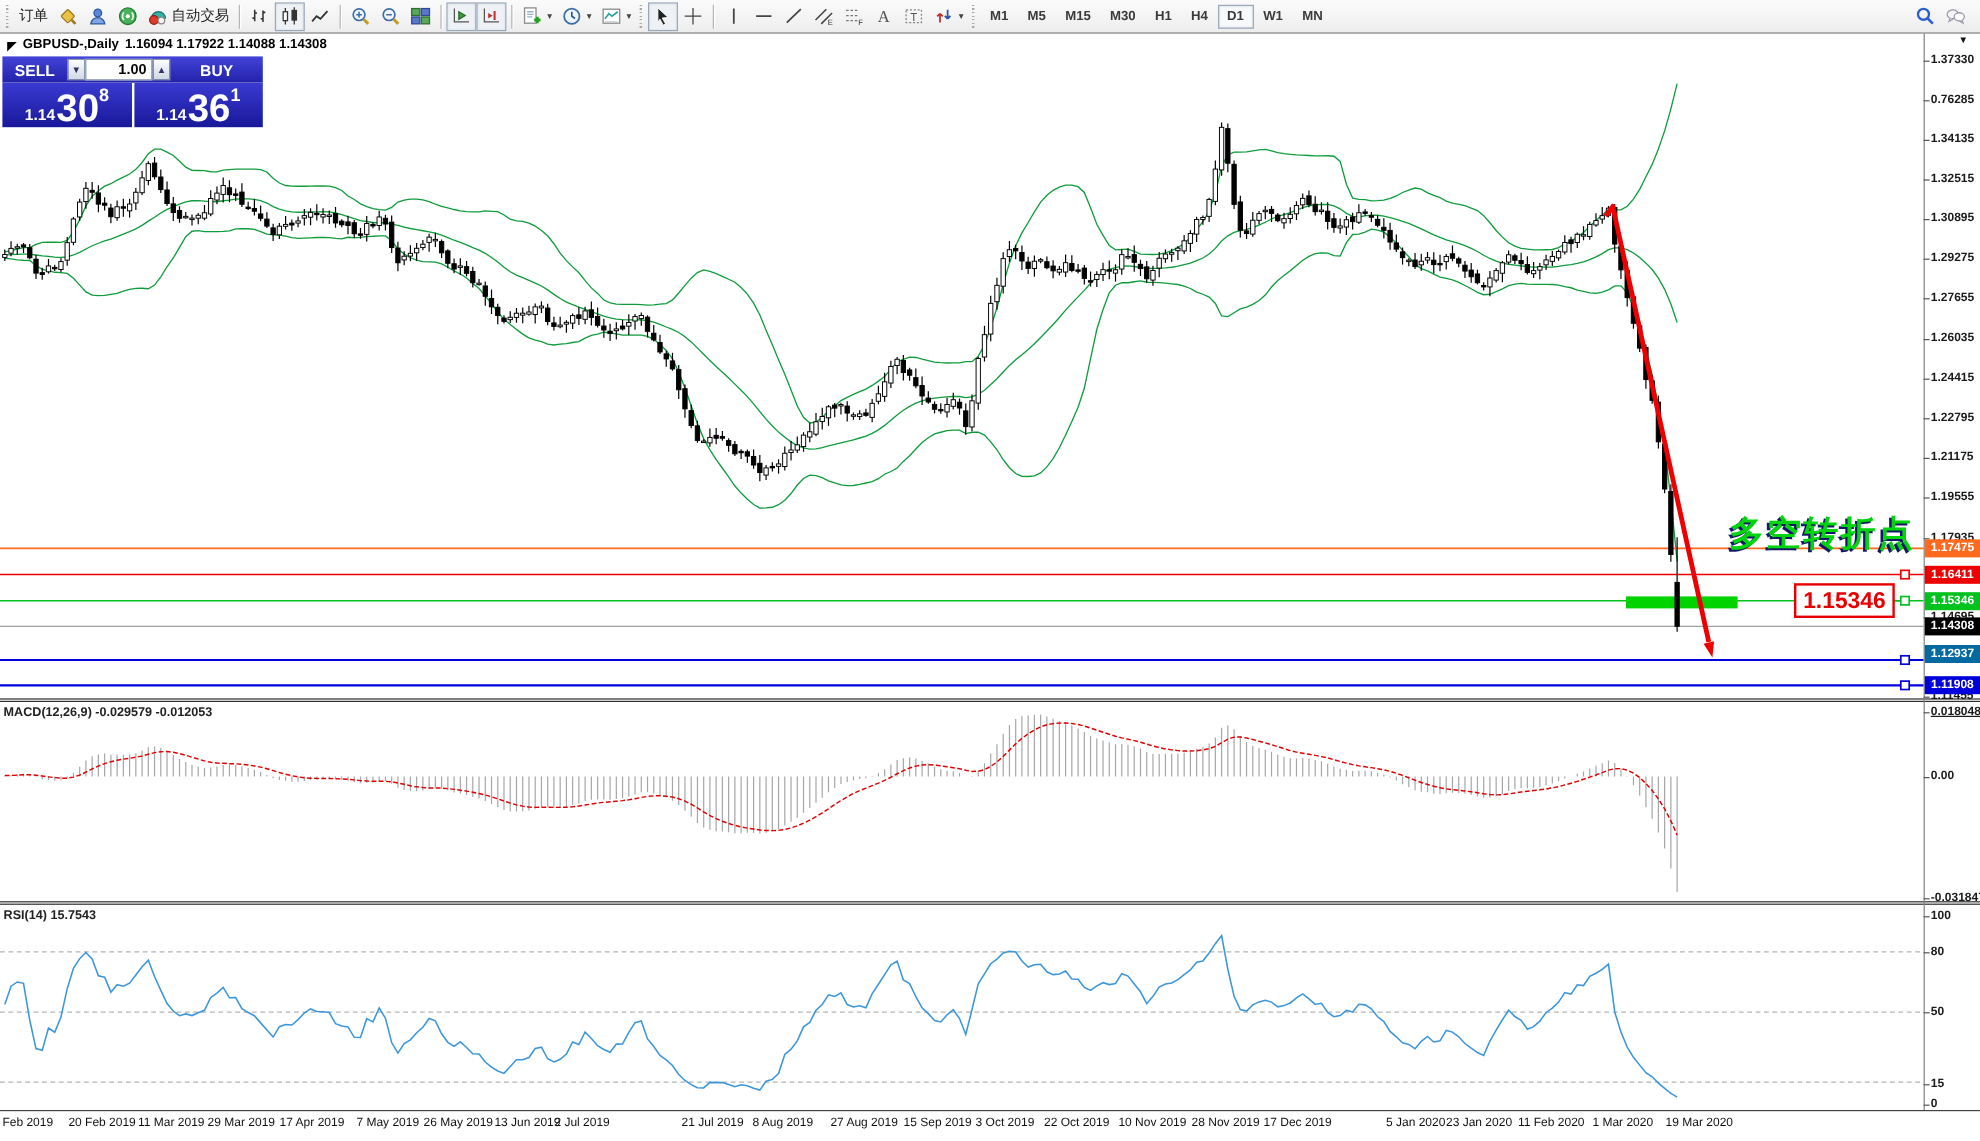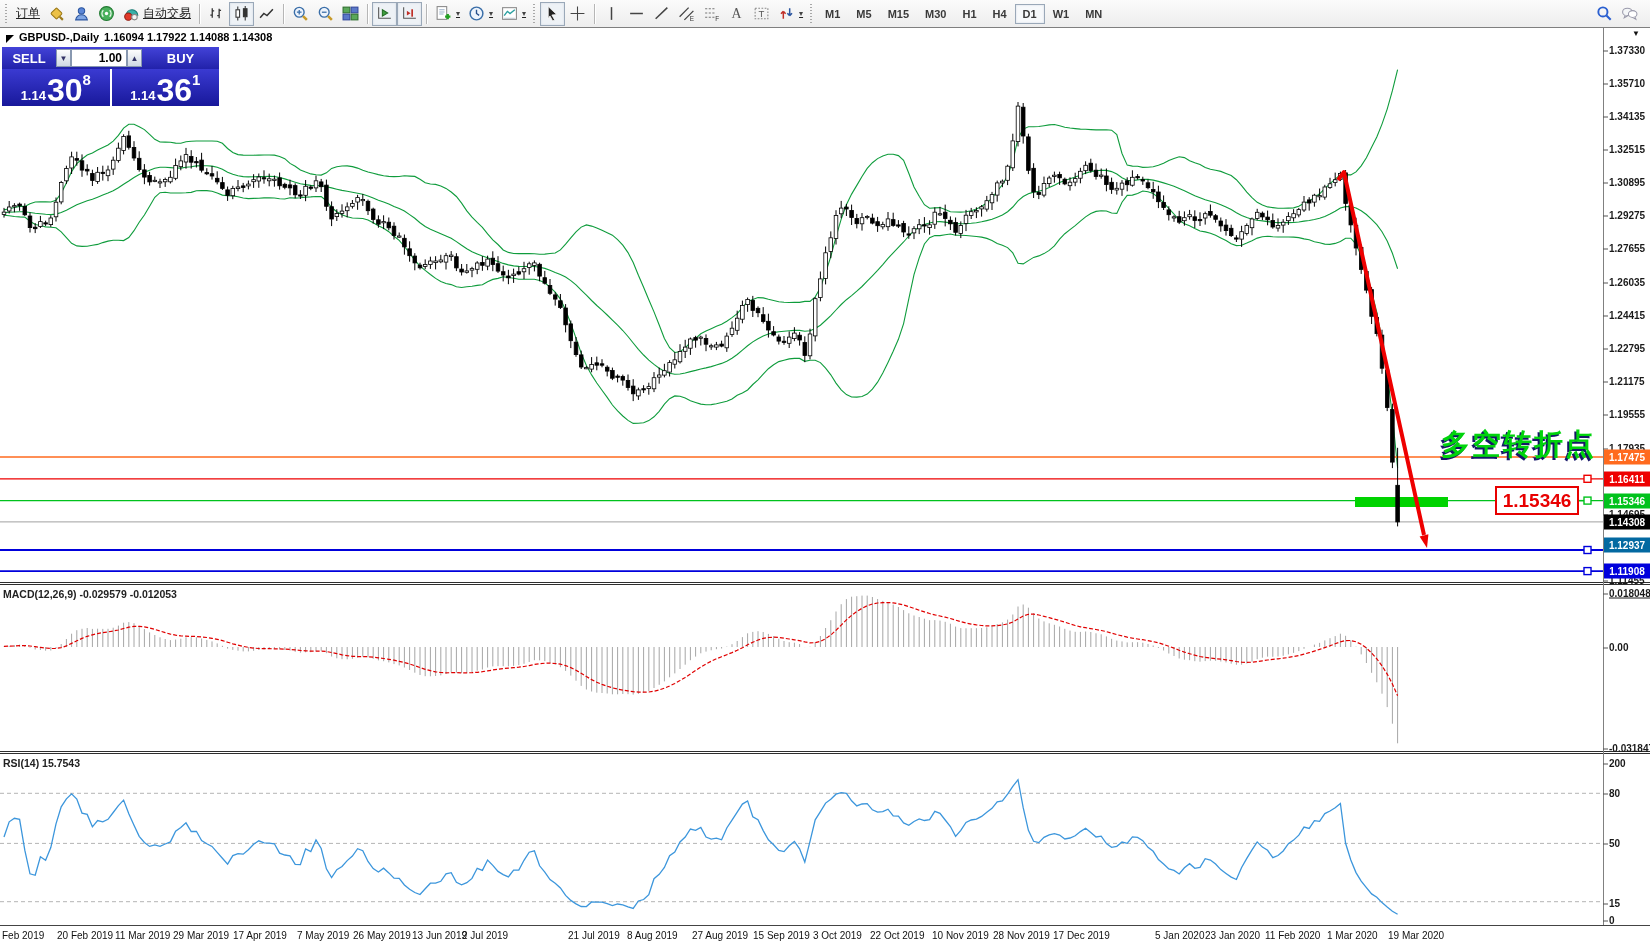--- a/index.html
+++ b/index.html
@@ -4,21 +4,21 @@
 <style>
   html,body{margin:0;padding:0;background:#fff;}
   body{width:1650px;height:951px;overflow:hidden;font-family:"Liberation Sans",sans-serif;}
   .app{position:relative;width:1650px;height:951px;background:#fff;}
 
   
   .toolbar{position:absolute;left:0;top:0;width:1650px;height:28px;
     background:linear-gradient(#fbfbfb,#ededed);border-bottom:1px solid #7f7f7f;
     display:flex;align-items:center;padding:0 2px;box-sizing:border-box;}
   .tbtn{height:24px;min-width:24px;display:flex;align-items:center;justify-content:center;gap:3px;
-    border:1px solid transparent;background:none;padding:0 3px;font:12px "Liberation Sans",sans-serif;color:#222;cursor:default;text-decoration:underline;}
+    border:1px solid transparent;background:none;padding:0 3px;font:12px "Liberation Sans",sans-serif;color:#222;cursor:default;}
   .tbtn.pressed{border:1px solid #9aa8b8;background:#eef2f6;box-shadow:inset 0 0 2px #cdd6e0;}
   .tbtn svg{width:17px;height:17px;display:block;}
   .dd{font-size:8px;color:#444;margin-left:1px;}
   .tsep{width:1px;height:20px;background:#b6b6b6;box-shadow:1px 0 0 #fff;margin:0 4px;}
   .grip{width:2px;height:20px;margin:0 5px 0 3px;
     background-image:repeating-linear-gradient(#a8a8a8 0 1px,transparent 1px 3px);}
   .tf{font:700 11px "Liberation Sans",sans-serif;color:#3a3a3a;padding:3px 7px;border:1px solid transparent;background:none;}
   .tf.pressed{border:1px solid #9aa8b8;background:#f7f9fb;box-shadow:inset 0 0 2px #cdd6e0;}
   .tb-spacer{flex:1;}
 
@@ -1184,38 +1184,38 @@
       <line x1="0" y1="38.3" x2="1603" y2="38.3" stroke="#b4b4b4" stroke-width="1" stroke-dasharray="4 3"></line>
       <line x1="0" y1="88.4" x2="1603" y2="88.4" stroke="#b4b4b4" stroke-width="1" stroke-dasharray="4 3"></line>
       <line x1="0" y1="146.7" x2="1603" y2="146.7" stroke="#b4b4b4" stroke-width="1" stroke-dasharray="4 3"></line>
       <polyline points="4,82.0 9.2,66.8 14.4,63.3 19.6,64.4 24.8,95.2 30,118.8 35.2,120.3 40.4,101.7 45.6,105.2 50.800000000000004,92.6 56,68.9 61.2,51.9 66.4,43.9 71.60000000000001,38.8 76.8,44.1 82,58.1 87.2,59.4 92.4,71.8 97.60000000000001,65.6 102.8,66.9 108,64.3 113.2,57.5 118.4,50.6 123.60000000000001,45.1 128.8,58.8 134,70.3 139.20000000000002,81.3 144.4,87.5 149.6,91.4 154.8,89.9 160,91.3 165.20000000000002,89.0 170.4,86.9 175.6,76.2 180.8,72.6 186,67.8 191.20000000000002,76.5 196.4,76.3 201.6,85.5 206.8,88.8 212,91.4 217.20000000000002,97.4 222.4,103.3 227.6,109.2 232.8,100.6 238,98.7 243.20000000000002,99.2 248.4,94.7 253.60000000000002,89.2 258.8,85.8 264,87.9 269.2,88.2 274.40000000000003,88.8 279.6,98.1 284.8,100.0 290,100.8 295.2,109.4 300.40000000000003,109.6 305.6,93.9 310.8,96.6 316,85.0 321.2,93.5 326.40000000000003,113.8 331.6,122.6 336.8,114.7 342,111.5 347.2,105.6 352.40000000000003,101.1 357.6,93.7 362.8,95.7 368,106.5 373.2,113.6 378.40000000000003,117.0 383.6,113.2 388.8,117.9 394,123.1 399.2,123.4 404.40000000000003,130.0 409.6,134.3 414.8,137.5 420,139.5 425.2,133.8 430.40000000000003,128.2 435.6,128.2 440.8,126.3 446,118.8 451.2,117.7 456.40000000000003,127.3 461.6,129.9 466.8,127.7 472,123.4 477.2,113.3 482.40000000000003,115.4 487.6,105.0 492.8,110.4 498,116.4 503.20000000000005,119.6 508.40000000000003,121.9 513.6,115.1 518.8000000000001,115.0 524,105.3 529.2,97.2 534.4,95.8 539.6,110.8 544.8000000000001,117.1 550,124.5 555.2,128.2 560.4,132.9 565.6,140.4 570.8000000000001,145.4 576,148.9 581.2,151.5 586.4,151.6 591.6,147.0 596.8000000000001,147.2 602,147.1 607.2,148.7 612.4,150.6 617.6,149.0 622.8000000000001,149.8 628,151.8 633.2,153.4 638.4,146.0 643.6,144.5 648.8000000000001,139.6 654,123.7 659.2,119.3 664.4,112.4 669.6,100.7 674.8000000000001,97.0 680,86.9 685.2,82.1 690.4,74.0 695.6,75.4 700.8000000000001,72.4 706,82.1 711.2,84.1 716.4,83.1 721.6,84.8 726.8000000000001,73.0 732,65.2 737.2,57.2 742.4,49.1 747.6,45.9 752.8000000000001,61.7 758,64.7 763.2,75.6 768.4,84.8 773.6,89.7 778.8000000000001,95.5 784,96.6 789.2,90.7 794.4,86.4 799.6,93.8 804.8000000000001,107.1 810,86.3 815.2,64.8 820.4,56.6 825.6,48.1 830.8000000000001,44.2 836,39.2 841.2,37.7 846.4,38.4 851.6,45.8 856.8000000000001,50.9 862,49.0 867.2,48.6 872.4,54.8 877.6,57.2 882.8000000000001,56.7 888,54.2 893.2,60.8 898.4,61.1 903.6,67.9 908.8000000000001,70.3 914,66.5 919.2,63.9 924.4,65.5 929.6,64.6 934.8000000000001,56.4 940,58.4 945.2,65.0 950.4,71.5 955.6,81.4 960.8000000000001,75.3 966,67.5 971.2,65.0 976.4,64.1 981.6,61.4 986.8000000000001,57.2 992,53.3 997.2,46.8 1002.4000000000001,45.9 1007.6,39.2 1012.8000000000001,31.4 1018,24.7 1023.2,52.7 1028.4,75.3 1033.6000000000001,86.3 1038.8,87.6 1044,82.4 1049.2,79.9 1054.4,78.6 1059.6000000000001,80.1 1064.8,84.0 1070,83.0 1075.2,80.8 1080.4,76.6 1085.6000000000001,73.2 1090.8,77.4 1096,82.0 1101.2,81.1 1106.4,88.6 1111.6000000000001,92.3 1116.8,91.3 1122,87.0 1127.2,88.3 1132.4,81.9 1137.6000000000001,82.4 1142.8,85.7 1148,92.3 1153.2,96.3 1158.4,104.5 1163.6000000000001,109.0 1168.8,114.0 1174,115.4 1179.2,119.0 1184.4,112.8 1189.6000000000001,108.7 1194.8,113.3 1200,112.4 1205.2,103.7 1210.4,105.1 1215.6000000000001,109.0 1220.8,114.6 1226,118.4 1231.2,122.1 1236.4,124.5 1241.6000000000001,112.5 1246.8,103.4 1252,94.8 1257.2,86.9 1262.4,92.1 1267.6000000000001,95.3 1272.8,102.7 1278,100.5 1283.2,96.0 1288.4,88.7 1293.6000000000001,85.1 1298.8,80.1 1304,72.1 1309.2,73.4 1314.4,65.6 1319.6000000000001,66.3 1324.8,58.6 1330,56.0 1335.2,52.8 1340.4,48.4 1345.6000000000001,88.3 1350.8,105.0 1356,117.6 1361.2,126.1 1366.4,132.6 1371.6000000000001,138.9 1376.8,142.3 1382,147.6 1387.2,152.0 1392.4,156.2 1397.6000000000001,159.3" fill="none" stroke="#3c96dc" stroke-width="1.3"></polyline>
     </svg>
   <div class="vaxis-border"></div>
   <div class="scroll-marker">▼</div>
 
   <div class="axis-layer" id="axis-layer">
       <div class="pxlab" style="top: 50px;">1.37330</div>
-      <div class="pxlab" style="top: 83px;">1.35710</div>
+      <div class="pxlab" style="top: 83px;">0.76285</div>
       <div class="pxlab" style="top: 116px;">1.34135</div>
       <div class="pxlab" style="top: 149px;">1.32515</div>
       <div class="pxlab" style="top: 182px;">1.30895</div>
       <div class="pxlab" style="top: 215px;">1.29275</div>
       <div class="pxlab" style="top: 248px;">1.27655</div>
       <div class="pxlab" style="top: 282px;">1.26035</div>
       <div class="pxlab" style="top: 315px;">1.24415</div>
       <div class="pxlab" style="top: 348px;">1.22795</div>
       <div class="pxlab" style="top: 381px;">1.21175</div>
       <div class="pxlab" style="top: 414px;">1.19555</div>
       <div class="pxlab" style="top: 448px;">1.17935</div>
       <div class="pxlab" style="top: 514px;">1.14695</div>
       <div class="pxlab" style="top: 580px;">1.11455</div>
       <div class="pxlab" style="top: 593px; text-decoration: underline;">0.018048</div>
       <div class="pxlab" style="top: 647px;">0.00</div>
       <div class="pxlab" style="top: 748px;">-0.031847</div>
-      <div class="pxlab" style="top: 763px;">200</div>
+      <div class="pxlab" style="top: 763px;">100</div>
       <div class="pxlab" style="top: 793px;">80</div>
       <div class="pxlab" style="top: 843px;">50</div>
       <div class="pxlab" style="top: 903px;">15</div>
       <div class="pxlab" style="top: 920px;">0</div>
       <div class="badge" style="top: 457px; background: rgb(255, 106, 30);">1.17475</div>
       <div class="badge" style="top: 479px; background: rgb(238, 0, 0);">1.16411</div>
       <div class="badge" style="top: 501px; background: rgb(0, 194, 28);">1.15346</div>
       <div class="badge" style="top: 522px; background: rgb(0, 0, 0);">1.14308</div>
       <div class="badge" style="top: 545px; background: #0369a1;">1.12937</div>
       <div class="badge" style="top: 571px; background: rgb(0, 0, 220);">1.11908</div>

